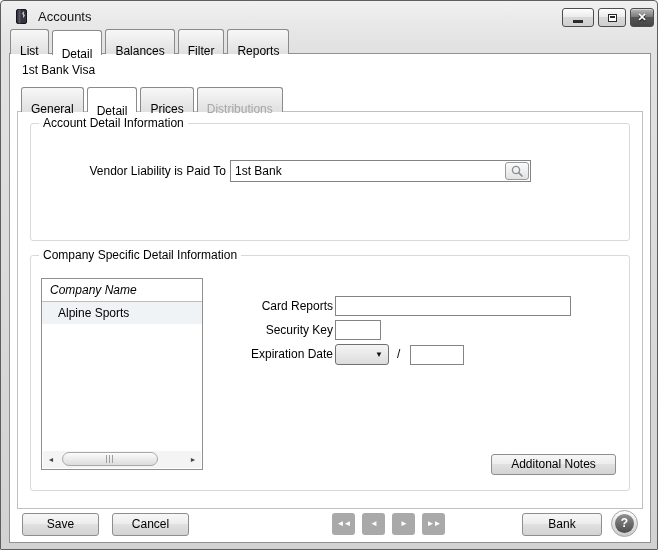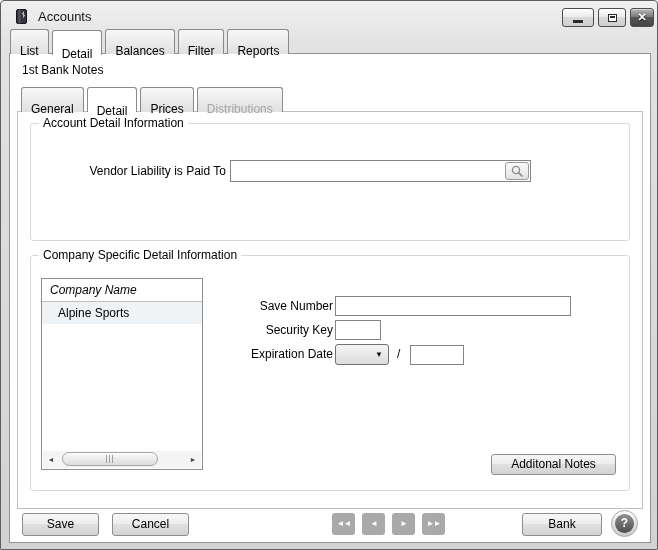--- a/index.html
+++ b/index.html
@@ -181,35 +181,36 @@
   <div class="tabstrip outer-tabs">
     <div class="tab">List</div>
     <div class="tab active">Detail</div>
     <div class="tab">Balances</div>
     <div class="tab">Filter</div>
     <div class="tab">Reports</div>
   </div>
 
   <div class="page">
 
-    <div class="record-label">1st Bank Notes</div>
+    <div class="record-label">1st Bank Visa</div>
 
     <div class="inner-tabs">
       <div class="tab">General</div>
       <div class="tab active">Detail</div>
       <div class="tab">Prices</div>
       <div class="tab disabled">Distributions</div>
     </div>
 
     <div class="panel">
 
       <div class="groupbox gb-account">
         <span class="legend">Account Detail Information</span>
         <span class="vendor-label">Vendor Liability is Paid To</span>
         <div class="vendor-field">
+          <input type="text" value="1st Bank" style="">
           <div class="lookup-btn">
             <svg width="14" height="14" viewBox="0 0 14 14">
               <circle cx="6" cy="6" r="3.6" fill="none" stroke="#8a8f94" stroke-width="1.4"></circle>
               <line x1="8.8" y1="8.8" x2="12" y2="12" stroke="#8a8f94" stroke-width="1.7" stroke-linecap="round"></line>
             </svg>
           </div>
         </div>
       </div>
 
       <div class="groupbox gb-company">
@@ -222,21 +223,21 @@
             <div class="sb-btn">◄</div>
             <div class="sb-track">
               <div class="sb-thumb">
                 <span class="grip"></span>
               </div>
             </div>
             <div class="sb-btn">►</div>
           </div>
         </div>
 
-        <span class="fld-label" style="top:43px;">Save Number</span>
+        <span class="fld-label" style="top:43px;">Card Reports</span>
         <input class="txt" style="left: 304px; top: 40px; width: 236px;" type="text" value="">
 
         <span class="fld-label" style="top:67px;">Security Key</span>
         <input class="txt" style="left: 304px; top: 64px; width: 46px;" type="text" value="">
 
         <span class="fld-label" style="top:91px;">Expiration Date</span>
         <div class="combo">
           <span></span>
           <span class="arrow">▼</span>
         </div>

